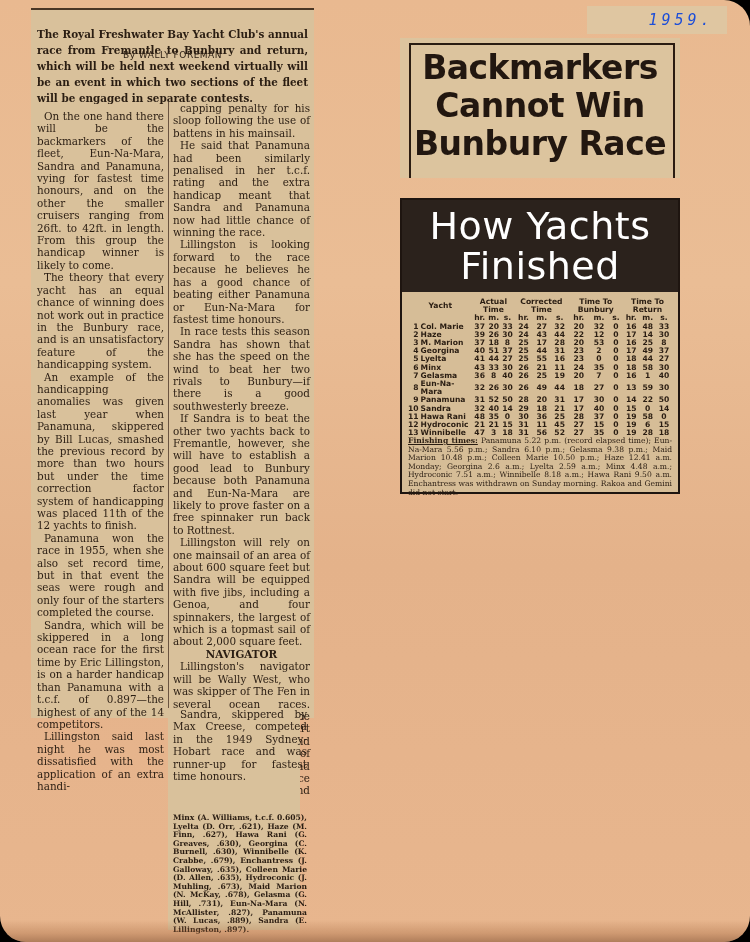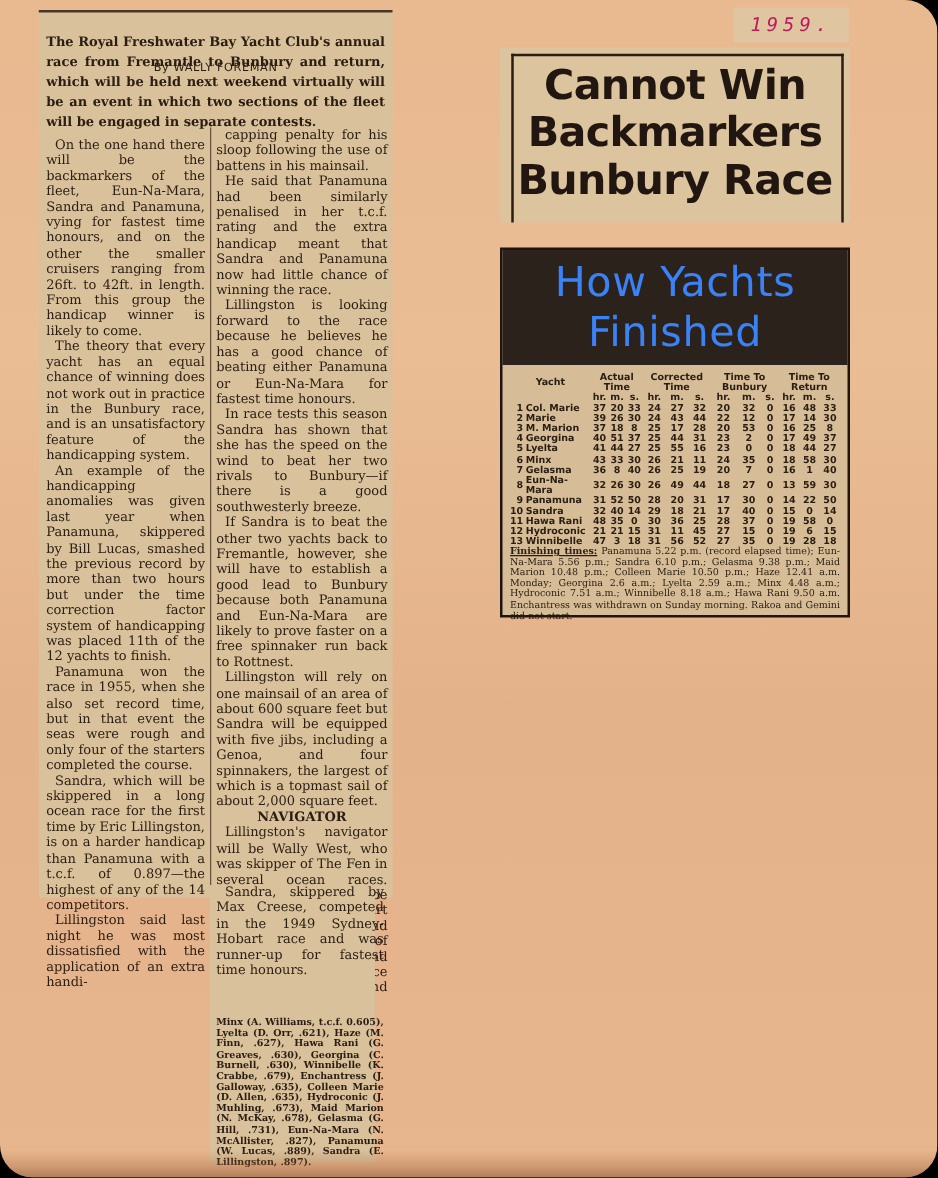--- a/index.html
+++ b/index.html
@@ -22,31 +22,31 @@
   .c2{left:142px;top:92px;width:137px;}
   .rule{position:absolute;left:137px;top:92px;width:1px;height:620px;background:#6b5440;}
   .sub{text-align:center;font-weight:bold;margin:4px 0 2px 0;text-indent:0!important;}
 
   
   .col2{left:168px;top:708px;width:132px;height:222px;background:#d9c19b;}
   .fleet{position:absolute;left:5px;top:106px;width:134px;font-size:7.6px;line-height:8.6px;font-weight:bold;text-align:justify;}
 
   
   .year{position:absolute;left:587px;top:6px;width:92px;height:28px;background:#dfc6a1;
-    font-family:"DejaVu Sans Mono","Liberation Mono",monospace;color:#be185d;font-size:15px;letter-spacing:4px;line-height:28px;text-align:center;font-style:italic;}
+    font-family:"DejaVu Sans Mono","Liberation Mono",monospace;color:#1d4ed8;font-size:15px;letter-spacing:4px;line-height:28px;text-align:center;font-style:italic;padding-left:48px;}
 
   
   .head{left:400px;top:38px;width:280px;height:140px;background:#dcc49e;}
   .head .box{position:absolute;left:9px;top:5px;right:5px;bottom:0;border:2px solid #2a1d12;border-bottom:none;}
   .head .txt{position:absolute;left:0;right:0;top:11px;text-align:center;font-size:33px;line-height:38px;font-weight:bold;letter-spacing:-.5px;color:#221710;}
 
   
   .res{left:400px;top:198px;width:276px;height:292px;background:#d6bd97;border:2px solid #1e1510;}
-  .banner{position:absolute;left:0;right:0;top:0;height:92px;background:#2b221c;color:#3b82f6;text-align:center;
-    font-size:33px;line-height:40px;padding-top:6px;box-sizing:border-box;letter-spacing:.5px;}
+  .banner{position:absolute;left:0;right:0;top:0;height:92px;background:#2b221c;color:#ffffff;text-align:center;
+    font-size:38px;line-height:40px;padding-top:6px;box-sizing:border-box;letter-spacing:.5px;}
   table{position:absolute;left:6px;top:98px;width:264px;border-collapse:collapse;font-size:7.6px;font-weight:bold;line-height:8.2px;}
   th{font-weight:bold;padding:0;text-align:center;}
   td{padding:0;text-align:center;}
   td.n{text-align:right;padding-right:2px;width:10px;}
   td.y{text-align:left;width:52px;}
   .fin{position:absolute;left:6px;right:6px;top:237px;font-size:7.6px;line-height:8.6px;text-align:justify;}
   .fin b{font-weight:bold;text-decoration:underline;}
 </style>
 </head>
 <body>
@@ -82,22 +82,22 @@
   <div class="clip col2 serif">
     <div class="bodycol" style="left:5px;top:0;width:134px;">
       <p>Sandra, skippered by Max Creese, competed in the 1949 Sydney-Hobart race and was runner-up for fastest time honours.</p>
     </div>
     <div class="fleet">Minx (A. Williams, t.c.f. 0.605), Lyelta (D. Orr, .621), Haze (M. Finn, .627), Hawa Rani (G. Greaves, .630), Georgina (C. Burnell, .630), Winnibelle (K. Crabbe, .679), Enchantress (J. Galloway, .635), Colleen Marie (D. Allen, .635), Hydroconic (J. Muhling, .673), Maid Marion (N. McKay, .678), Gelasma (G. Hill, .731), Eun-Na-Mara (N. McAllister, .827), Panamuna (W. Lucas, .889), Sandra (E. Lillingston, .897).</div>
   </div>
 
   <div class="clip head sans">
     <div class="box"></div>
     <div class="txt">
+      <div>Backmarkers</div>
       <div>Cannot Win</div>
-      <div>Backmarkers</div>
       <div>Bunbury Race</div>
     </div>
   </div>
 
   <div class="clip res">
     <div class="banner sans">
       <div>How Yachts</div>
       <div>Finished</div>
     </div>
     <table class="sans">
@@ -137,21 +137,21 @@
             <td>32</td>
             <td>20</td>
             <td>32</td>
             <td>0</td>
             <td>16</td>
             <td>48</td>
             <td>33</td>
           </tr>
           <tr>
             <td class="n">2</td>
-            <td class="y">Marie</td>
+            <td class="y">Haze</td>
             <td>39</td>
             <td>26</td>
             <td>30</td>
             <td>24</td>
             <td>43</td>
             <td>44</td>
             <td>22</td>
             <td>12</td>
             <td>0</td>
             <td>17</td>

